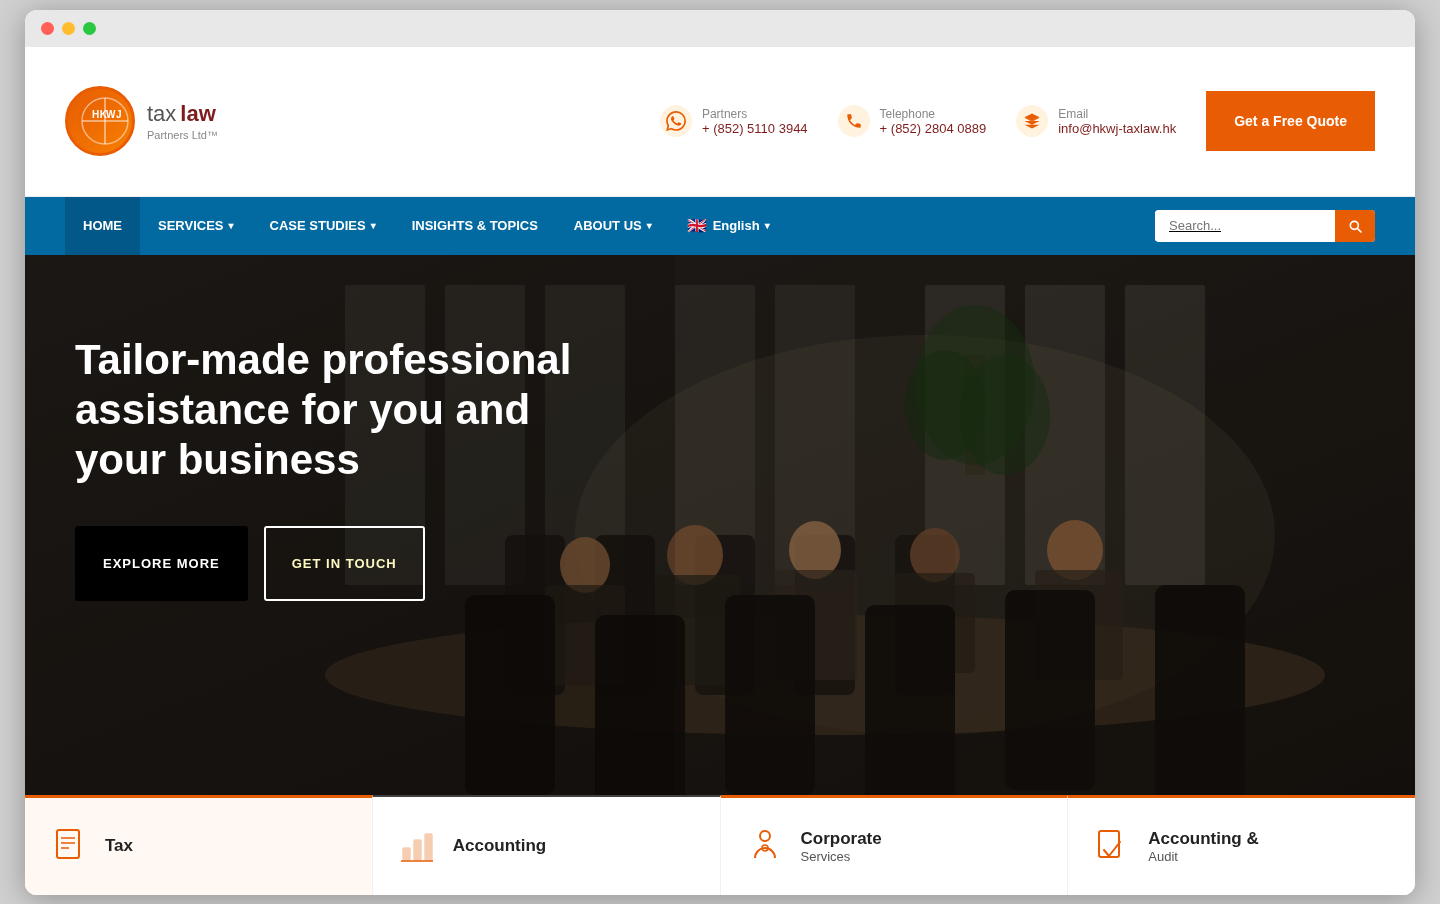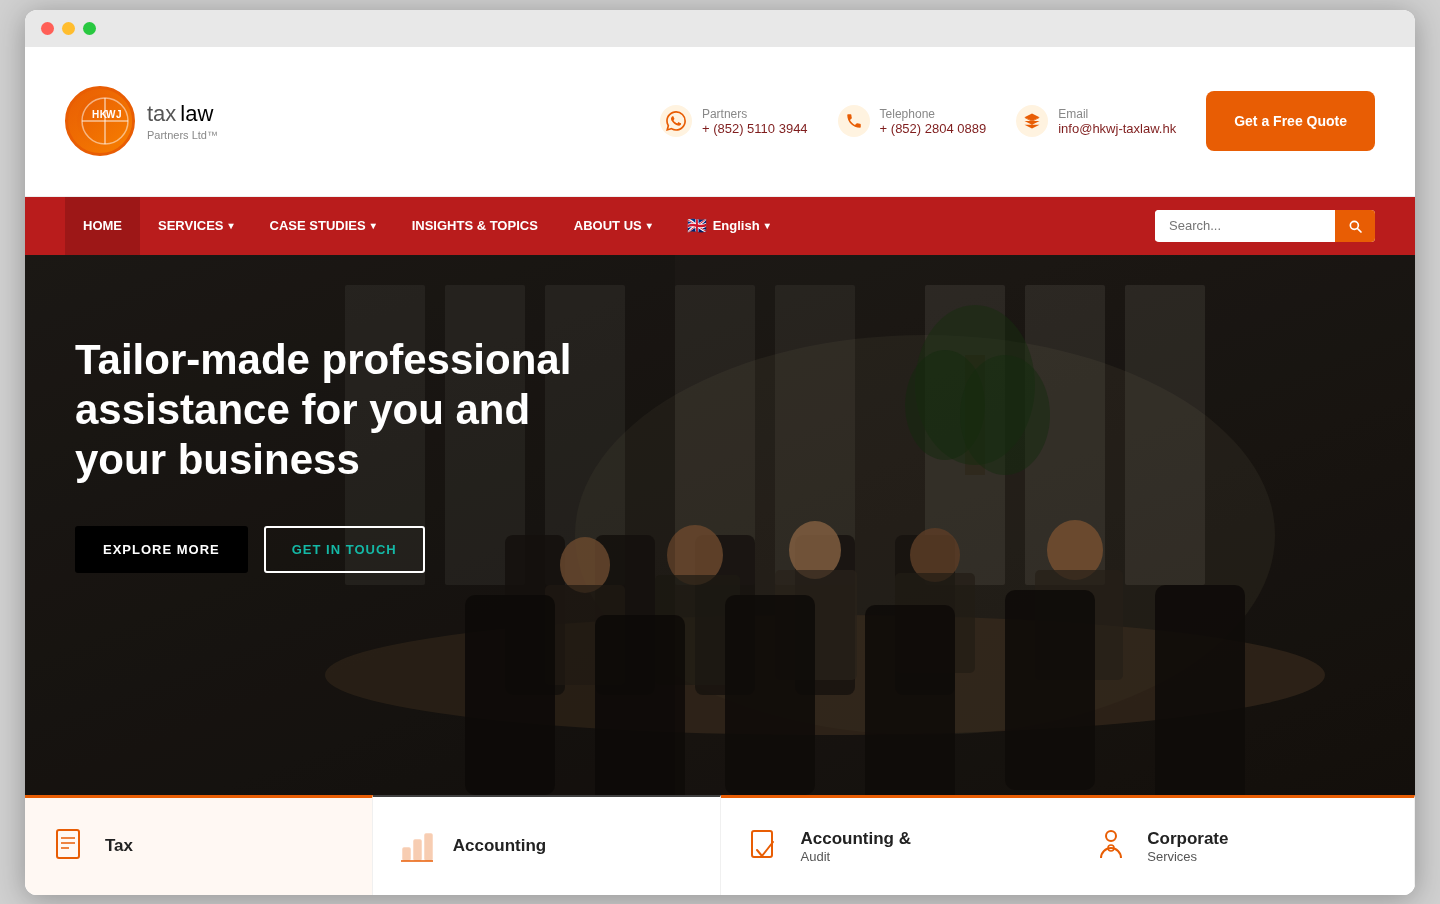--- a/index.html
+++ b/index.html
@@ -65,21 +65,21 @@
       font-weight: bold;
       color: white;
       letter-spacing: 0.5px;
       text-align: center;
       line-height: 1;
     }
 
     .logo-text { display: flex; flex-direction: column; }
     .logo-brand { display: flex; align-items: baseline; gap: 4px; }
     .logo-tax { font-size: 22px; color: #555; font-weight: 300; }
-    .logo-law { font-size: 22px; color: #000000; font-weight: 400; }
+    .logo-law { font-size: 22px; color: #7f1d1d; font-weight: 700; }
     .logo-sub { font-size: 11px; color: #888; margin-top: 2px; }
 
     .contact-area {
       display: flex;
       align-items: center;
       gap: 30px;
     }
 
     .contact-item {
       display: flex;
@@ -103,27 +103,27 @@
     .contact-value { font-size: 13px; color: #7f1d1d; font-weight: 500; }
 
     .quote-btn {
       background: #e85d04;
       color: white;
       border: none;
       padding: 22px 28px;
       font-size: 14px;
       font-weight: bold;
       cursor: pointer;
-      border-radius: 8px;
+      border-radius: 0;
       white-space: nowrap;
     }
 
     
     .nav-bar {
-      background: #b91c1c;
+      background: #0369a1;
       padding: 0 40px;
       display: flex;
       align-items: center;
       justify-content: space-between;
       height: 58px;
     }
 
     .nav-links {
       display: flex;
       align-items: center;
@@ -146,20 +146,21 @@
     }
     .nav-item.active { background: rgba(0,0,0,0.15); }
 
     .nav-chevron { font-size: 10px; }
 
     .flag-icon { font-size: 16px; }
 
     .search-area {
       display: flex;
       align-items: flex-start;
+      text-decoration: underline;
     }
 
     .search-box {
       display: flex;
       align-items: center;
       background: #fff;
       border-radius: 4px;
       overflow: hidden;
     }
 
@@ -243,23 +244,23 @@
       padding: 16px 28px;
       font-size: 13px;
       font-weight: bold;
       cursor: pointer;
       letter-spacing: 1px;
       border-radius: 3px;
     }
 
     .btn-outline {
       background: transparent;
-      color: #14b8a6;
+      color: #fef9c3;
       border: 2px solid white;
-      padding: 14px 26px;
+      padding: 28px 26px;
       font-size: 13px;
       font-weight: bold;
       cursor: pointer;
       letter-spacing: 1px;
       border-radius: 3px;
     }
 
     .bottom-section {
       display: flex;
       height: 100px;
@@ -514,42 +515,42 @@
           <svg width="36" height="36" viewBox="0 0 36 36" fill="none">
             <rect x="4" y="20" width="7" height="12" rx="1" fill="#e85d04" opacity="0.3" stroke="#e85d04" stroke-width="1.5"></rect>
             <rect x="15" y="12" width="7" height="20" rx="1" fill="#e85d04" opacity="0.3" stroke="#e85d04" stroke-width="1.5"></rect>
             <rect x="26" y="6" width="7" height="26" rx="1" fill="#e85d04" opacity="0.3" stroke="#e85d04" stroke-width="1.5"></rect>
             <line x1="2" y1="33" x2="34" y2="33" stroke="#e85d04" stroke-width="1.5"></line>
           </svg>
         </div>
         <div class="bottom-card-title">Accounting</div>
       </div>
 
-      <div class="bottom-card" style="background:white; border-top:3px solid #e85d04; border-right:none;">
-        <div class="bottom-card-icon">
-          <svg width="36" height="36" viewBox="0 0 36 36" fill="none">
-            <rect x="5" y="3" width="20" height="26" rx="2" stroke="#e85d04" stroke-width="2" fill="none"></rect>
-            <polyline points="10,22 15,28 26,14" stroke="#e85d04" stroke-width="2" fill="none" stroke-linecap="round" stroke-linejoin="round"></polyline>
-          </svg>
-        </div>
-        <div style="display:flex;flex-direction:column">
-          <div class="bottom-card-title">Accounting &amp;</div>
-          <div style="font-size:13px;color:#555">Audit</div>
-        </div>
-      </div>
-
       <div class="bottom-card" style="background:white; border-top:3px solid #e85d04;">
         <div class="bottom-card-icon">
           <svg width="36" height="36" viewBox="0 0 36 36" fill="none">
             <circle cx="18" cy="8" r="5" stroke="#e85d04" stroke-width="2" fill="none"></circle>
             <path d="M8 30c0-5.5 4.5-10 10-10s10 4.5 10 10" stroke="#e85d04" stroke-width="2" fill="none"></path>
             <circle cx="18" cy="20" r="3" stroke="#e85d04" stroke-width="1.5" fill="none"></circle>
           </svg>
         </div>
         <div style="display:flex;flex-direction:column">
           <div class="bottom-card-title">Corporate</div>
           <div style="font-size:13px;color:#555">Services</div>
         </div>
       </div>
+
+      <div class="bottom-card" style="background:white; border-top:3px solid #e85d04; border-right:none;">
+        <div class="bottom-card-icon">
+          <svg width="36" height="36" viewBox="0 0 36 36" fill="none">
+            <rect x="5" y="3" width="20" height="26" rx="2" stroke="#e85d04" stroke-width="2" fill="none"></rect>
+            <polyline points="10,22 15,28 26,14" stroke="#e85d04" stroke-width="2" fill="none" stroke-linecap="round" stroke-linejoin="round"></polyline>
+          </svg>
+        </div>
+        <div style="display:flex;flex-direction:column">
+          <div class="bottom-card-title">Accounting &amp;</div>
+          <div style="font-size:13px;color:#555">Audit</div>
+        </div>
+      </div>
     </div>
   </div>
 
 </div>
 
 </body></html>

